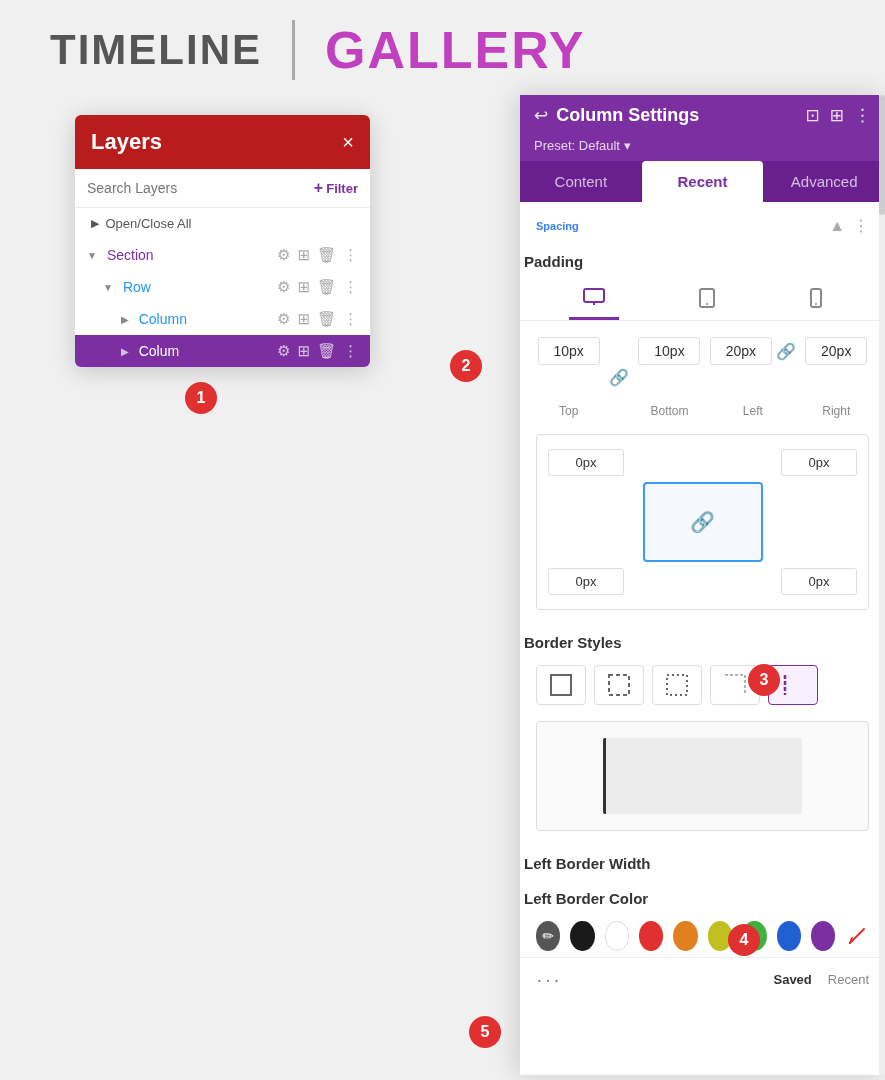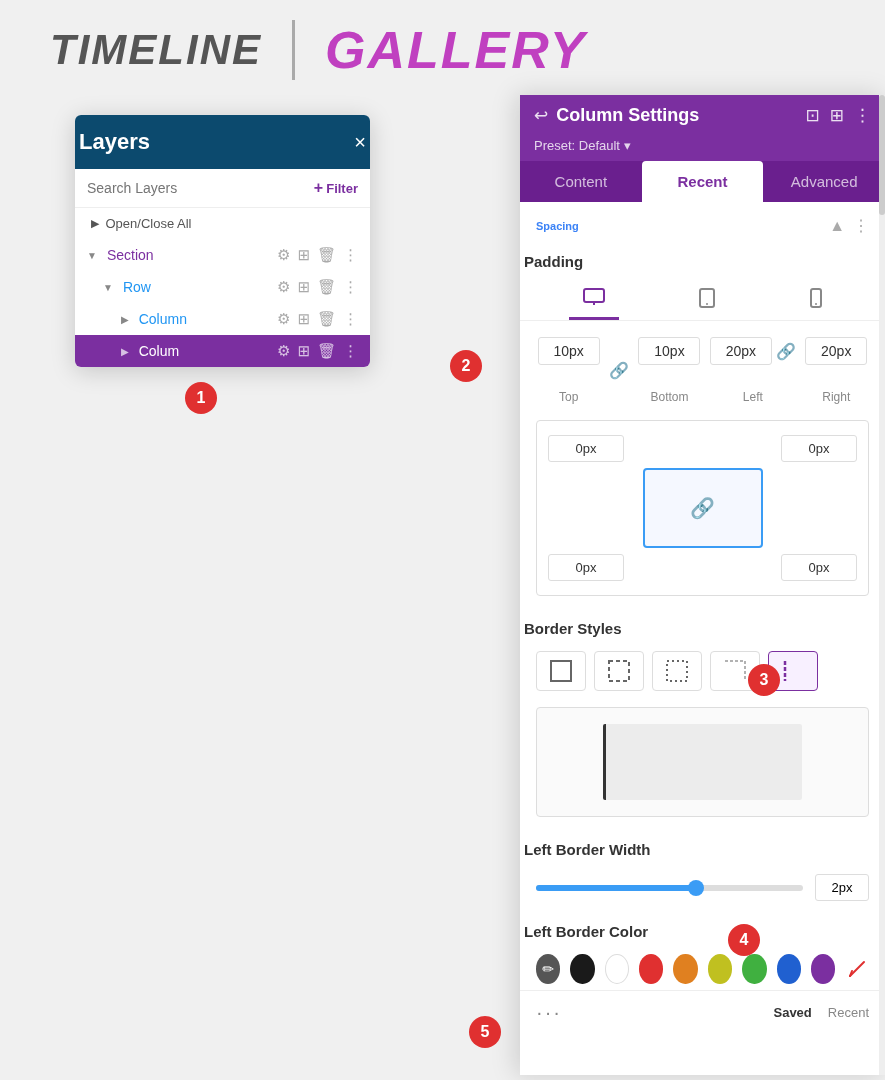--- a/index.html
+++ b/index.html
@@ -11,21 +11,20 @@
       position: relative;
       overflow-x: hidden;
     }
 
     
     .header {
       padding: 20px 40px 30px 50px;
       display: flex;
       align-items: center;
       gap: 12px;
-      font-style: italic;
     }
     .logo-timeline {
       font-size: 42px;
       font-weight: 700;
       color: #555;
       letter-spacing: 2px;
     }
     .logo-divider {
       width: 3px;
       height: 60px;
@@ -44,26 +43,26 @@
       position: absolute;
       left: 75px;
       top: 115px;
       width: 295px;
       background: #fff;
       border-radius: 6px;
       box-shadow: 0 4px 24px rgba(0,0,0,0.18);
       overflow: hidden;
     }
     .layers-header {
-      background: #0c4a6e;
+      background: #b91c1c;
       color: #fff;
       display: flex;
       align-items: center;
       justify-content: space-between;
-      padding: 14px 4px;
+      padding: 14px 16px;
     }
     .layers-title {
       font-size: 22px;
       font-weight: 600;
     }
     .layers-close {
       font-size: 20px;
       cursor: pointer;
       color: #fff;
     }
@@ -299,21 +298,21 @@
       border: 1px solid #ddd;
       border-radius: 3px;
       padding: 5px 7px;
       font-size: 14px;
       text-align: center;
       color: #333;
     }
     .padding-label {
       font-size: 12px;
       color: #888;
-      margin-top: 5px;
+      margin-top: 19px;
     }
     .link-icon {
       color: #7b2fa0;
       font-size: 16px;
       cursor: pointer;
     }
 
     .subsection-label {
       padding: 12px 4px 6px;
       font-size: 15px;
@@ -740,27 +739,20 @@
             <line x1="4" y1="2" x2="4" y2="22" stroke="#7b2fa0" stroke-width="2.5" stroke-dasharray="4 2"></line>
           </svg>
       </div>
     </div>
 
     <div class="border-preview">
       <div class="border-left-preview"></div>
     </div>
 
     <div class="subsection-label">Left Border Width</div>
-    <div class="slider-row">
-      <div class="slider-track">
-        <div class="slider-fill"></div>
-        <div class="slider-thumb"></div>
-      </div>
-      <input class="slider-value-input" type="text" value="2px" style="">
-    </div>
 
     <div class="subsection-label">Left Border Color</div>
     <div class="color-swatches-row">
 
       <div class="color-swatch" style="background:#555;display:flex;align-items:center;justify-content:center;">
         <span style="color:#fff;font-size:14px;">✏</span>
       </div>
       <div class="color-swatch" style="background:#1a1a1a;"></div>
       <div class="color-swatch" style="background:#ffffff;border:1px solid #ddd;"></div>
       <div class="color-swatch" style="background:#e03030;"></div>

